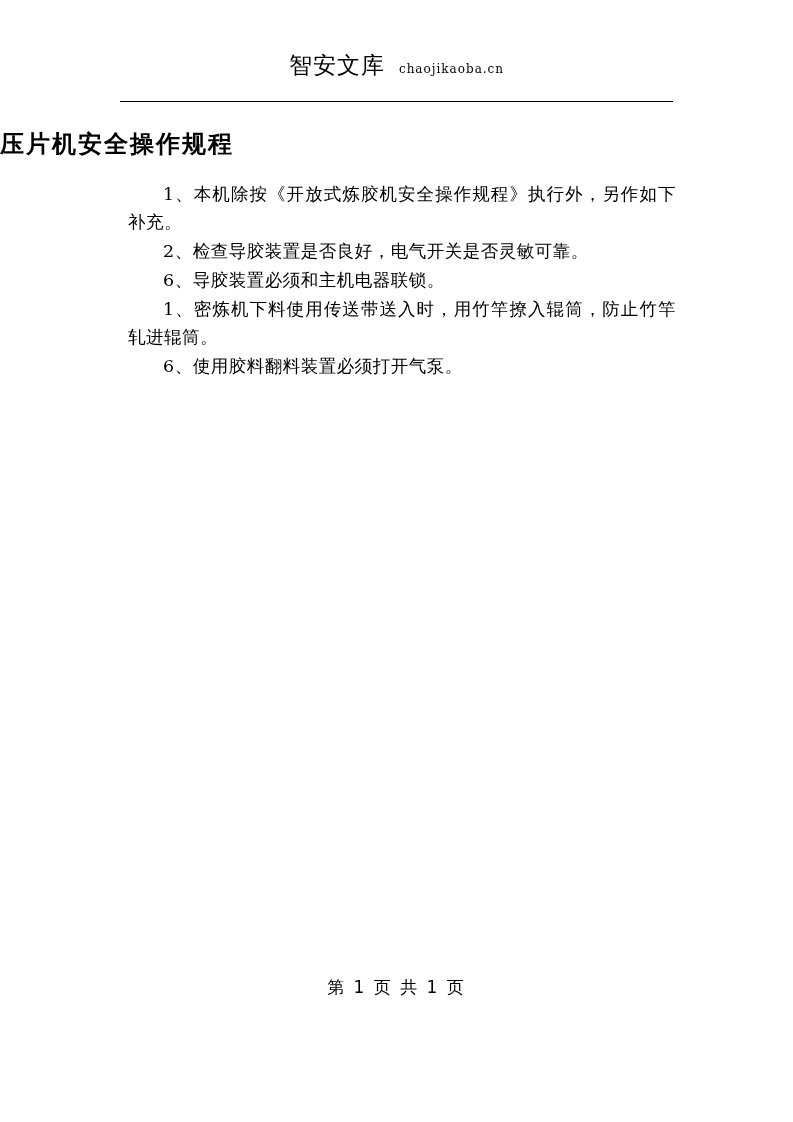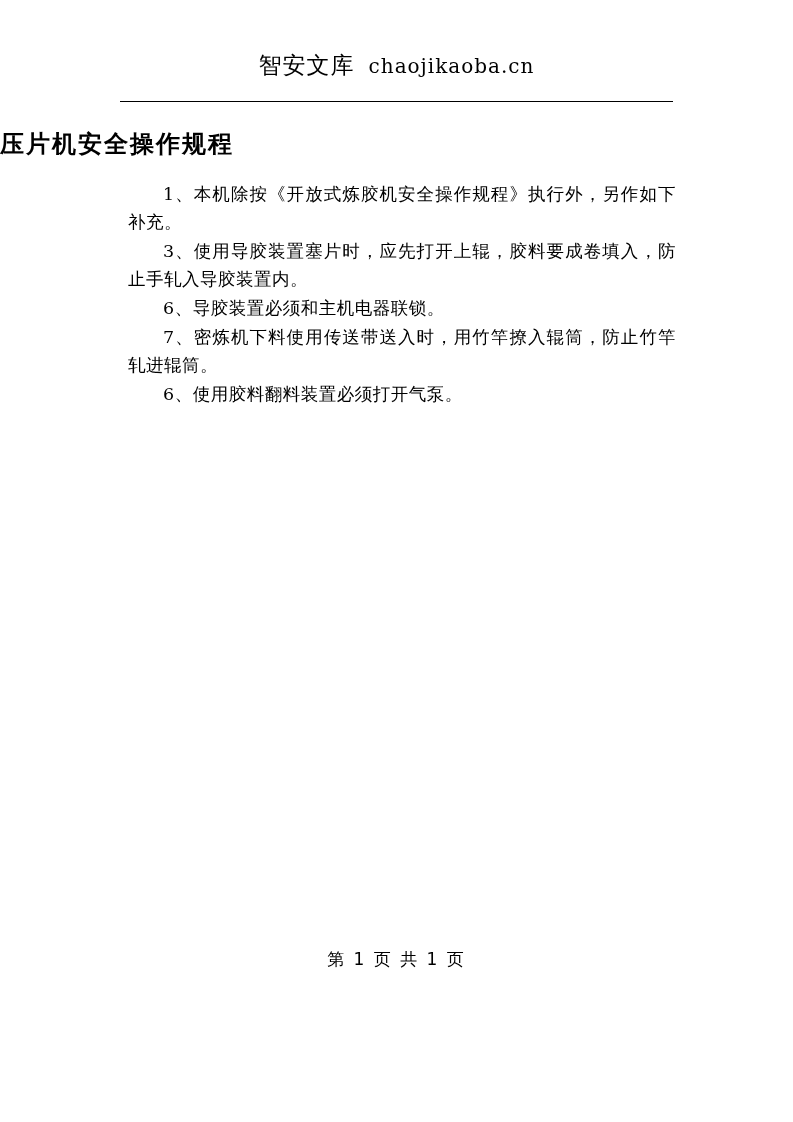--- a/index.html
+++ b/index.html
@@ -27,21 +27,21 @@
     font-size: 21px;
     letter-spacing: 1px;
     color: #000;
   }
   .header .site-name {
     font-family: "DejaVu Sans", sans-serif;
     font-size: 23px;
   }
   .header .site-url {
     font-family: "DejaVu Serif", serif;
-    font-size: 20px;
+    font-size: 12px;
     margin-left: 14px;
   }
   .rule {
     position: absolute;
     top: 101px;
     left: 120px;
     width: 553px;
     height: 0;
     border-top: 1px solid #000;
   }
@@ -66,21 +66,21 @@
     line-height: 28px;
     letter-spacing: 0.5px;
     text-align: justify;
   }
   .para {
     margin: 0 0 1px 8px;
     text-indent: 2em;
   }
   .footer {
     position: absolute;
-    top: 948px;
+    top: 976px;
     left: 0;
     width: 793px;
     text-align: center;
     font-family: "DejaVu Sans", sans-serif;
     font-size: 17px;
     letter-spacing: 2px;
   }
 </style>
 </head>
 <body>
@@ -90,21 +90,21 @@
   <div class="header">
     <span class="site-name">智安文库</span><span class="site-url">chaojikaoba.cn</span>
   </div>
 
   <div class="rule"></div>
 
   <div class="doc-title">压片机安全操作规程</div>
 
   <div class="body-text">
     <p class="para">1、本机除按《开放式炼胶机安全操作规程》执行外，另作如下补充。</p>
-    <p class="para">3、使用导胶装置塞片时，应先打开上辊，胶料要成卷填入，防止手轧入导胶装置内。</p>
+    <p class="para">2、检查导胶装置是否良好，电气开关是否灵敏可靠。</p>
     <p class="para">6、导胶装置必须和主机电器联锁。</p>
-    <p class="para">7、密炼机下料使用传送带送入时，用竹竿撩入辊筒，防止竹竿轧进辊筒。</p>
+    <p class="para">1、密炼机下料使用传送带送入时，用竹竿撩入辊筒，防止竹竿轧进辊筒。</p>
     <p class="para">6、使用胶料翻料装置必须打开气泵。</p>
   </div>
 
   <div class="footer">第 1 页 共 1 页</div>
 
 </div>
 
 </body></html>

